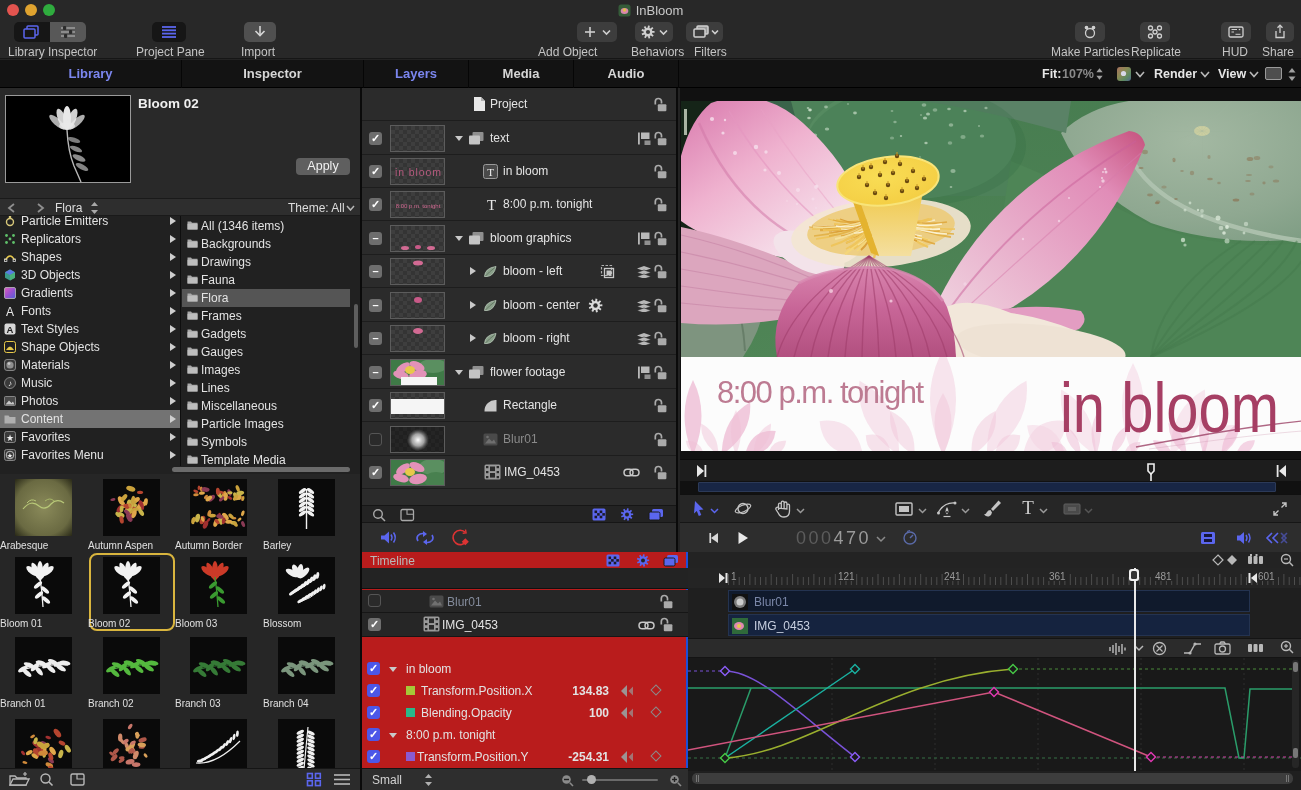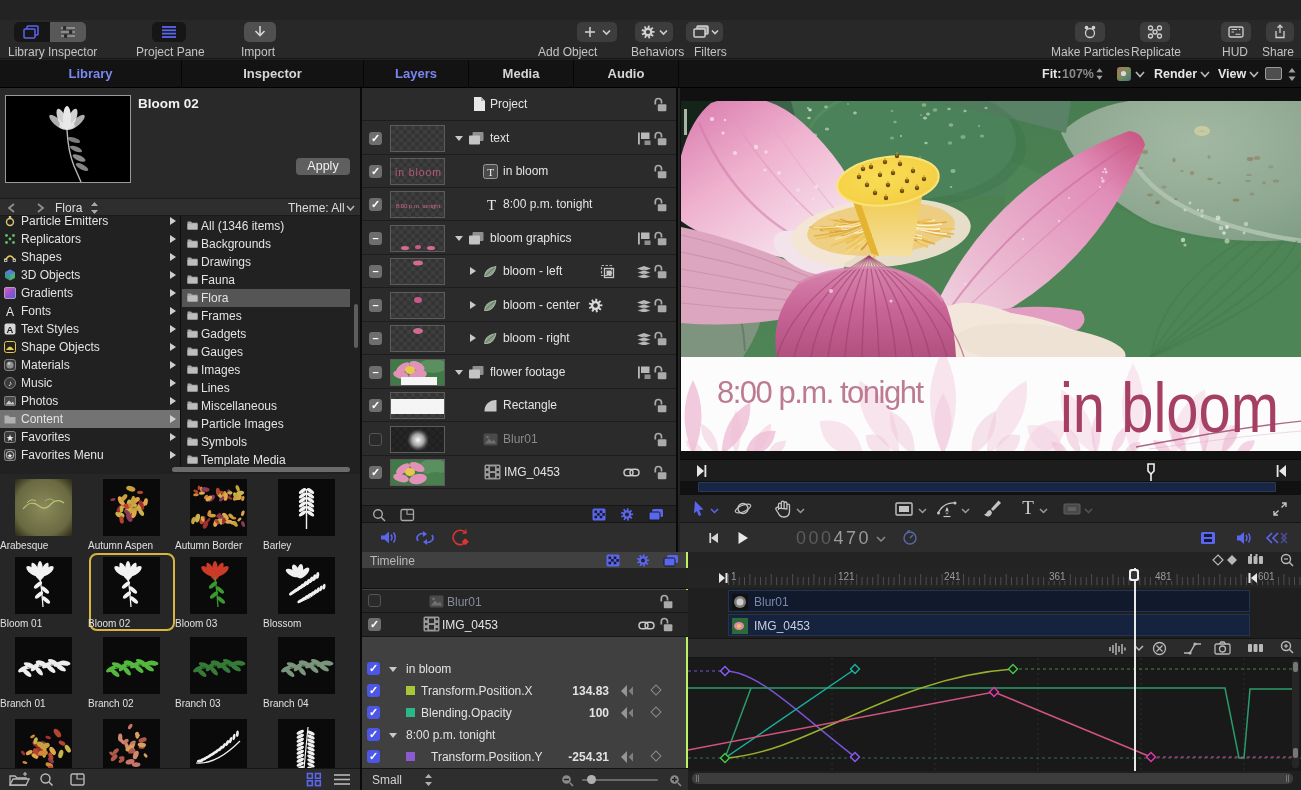--- a/index.html
+++ b/index.html
@@ -50,35 +50,45 @@
 .rtri{width:0;height:0;border-left:6px solid #c9c9c9;border-top:4px solid transparent;border-bottom:4px solid transparent;}
 #searchrow{position:absolute;left:0;top:417px;width:314px;height:17px;background:#232323;border-top:1px solid #161616;}
 #audiorow{position:absolute;left:0;top:434px;width:314px;height:30px;background:#2d2d2d;border-top:1px solid #161616;}
 
 #canvas{left:680px;top:88px;width:621px;height:464px;background:#111;}
 #scrubber{position:absolute;left:0;top:371px;width:621px;height:22px;background:#1d1d1d;border-top:1px solid #0a0a0a;}
 #minibar{position:absolute;left:18px;top:394px;width:578px;height:10px;background:#182645;border:1px solid #2c3a58;border-radius:1px;}
 #toolsrow{position:absolute;left:0;top:406px;width:621px;height:28px;background:#262626;border-top:1px solid #101010;}
 #transport{position:absolute;left:0;top:434px;width:621px;height:30px;background:#2d2d2d;border-top:1px solid #161616;}
 
-#bottommid{left:362px;top:552px;width:326px;height:238px;background:#404040;border-right:2px solid #bef264;}
+#bottommid{left:362px;top:552px;width:326px;height:238px;background:#b91c1c;border-right:2px solid #1d4ed8;}
 .krow{position:absolute;left:0;width:324px;height:22px;}
 .kcb{position:absolute;left:5px;top:4px;width:13px;height:13px;border-radius:3px;background:#4c57e8;color:#fff;font-size:11px;line-height:13px;text-align:center;font-weight:bold;}
 .knm{position:absolute;font-size:12px;color:#e2e2e2;top:4px;}
 .kval{position:absolute;font-size:12px;font-weight:bold;color:#e2e2e2;top:4px;text-align:right;}
 .sq{position:absolute;width:9px;height:9px;top:6px;}
 .kdiam{position:absolute;width:8px;height:8px;border:1px solid #8a8a8a;transform:rotate(45deg);top:6px;}
 
 #bottomright{left:688px;top:552px;width:613px;height:238px;background:#1f1f1f;}
 .track{position:absolute;height:22px;background:#142137;border:1px solid #243350;}
 #hscroll{position:absolute;left:4px;top:221px;width:601px;height:11px;background:#3d3d3d;border-radius:5px;}
 </style>
 </head>
 <body>
 <div id="win">
+  <div class="abs" id="titlebar">
+    <div class="abs tl" style="left:7px;background:#e3544f;"></div>
+    <div class="abs tl" style="left:25px;background:#dfa32f;"></div>
+    <div class="abs tl" style="left:43px;background:#2fac3e;"></div>
+    <div class="abs" id="title"><svg style="vertical-align:-2px;margin-right:5px;" width="13" height="13" viewBox="0 0 13 13">
+          <rect x="0.5" y="0.5" width="12" height="12" rx="2.5" fill="#355c39"></rect>
+          <ellipse cx="6.5" cy="7" rx="3.8" ry="3" fill="#d887ac"></ellipse>
+          <circle cx="6.5" cy="6" r="1.7" fill="#e0c048"></circle>
+        </svg>InBloom</div>
+  </div>
   <div class="abs" id="toolbar">
 
     <div class="tbtn" style="left:14px;width:36px;background:#161616;border-radius:5px 0 0 5px;">
       <svg width="36" height="20" viewBox="0 0 36 20">
           <g fill="none" stroke="#5b66ee" stroke-width="1.5">
             <rect x="13" y="4" width="11" height="9" rx="1"></rect>
             <rect x="10" y="7" width="11" height="9" rx="1" fill="#161616"></rect>
           </g>
         </svg>
     </div>
@@ -1827,21 +1837,21 @@
         <div class="kdiam" style="left:290px;top:6px;"></div>
       </div>
       <div class="krow" style="top:172px;">
         <div class="kcb" style="left:5px;top:4px;">✓</div>
         <div class="dtri abs" style="left:27px;top:9px;"></div>
         <span class="knm" style="left:44px;">8:00 p.m. tonight</span>
       </div>
       <div class="krow" style="top:194px;">
         <div class="kcb" style="left:5px;top:4px;">✓</div>
         <div class="sq" style="left:44px;top:6px;background:#8a5ad0;"></div>
-        <span class="knm" style="left:69px;">Transform.Position.Y</span>
+        <span class="knm" style="left:55px;">Transform.Position.Y</span>
         <span class="kval" style="left:175px;width:72px;">-254.31</span>
         <svg class="abs" style="left:258px;top:5px;" width="14" height="12" viewBox="0 0 14 12">
           <g fill="#9a9a9a">
             <path d="M7 0 L1 6 L7 12 Z" opacity="0.95"></path>
             <path d="M13 1.5 L8.5 6 L13 10.5 Z" opacity="0.7"></path>
           </g>
         </svg>
         <div class="kdiam" style="left:290px;top:6px;"></div>
       </div>
       <div class="abs" style="left:0;top:216px;width:326px;height:22px;background:#2e2e2e;border-top:1px solid #141414;">

